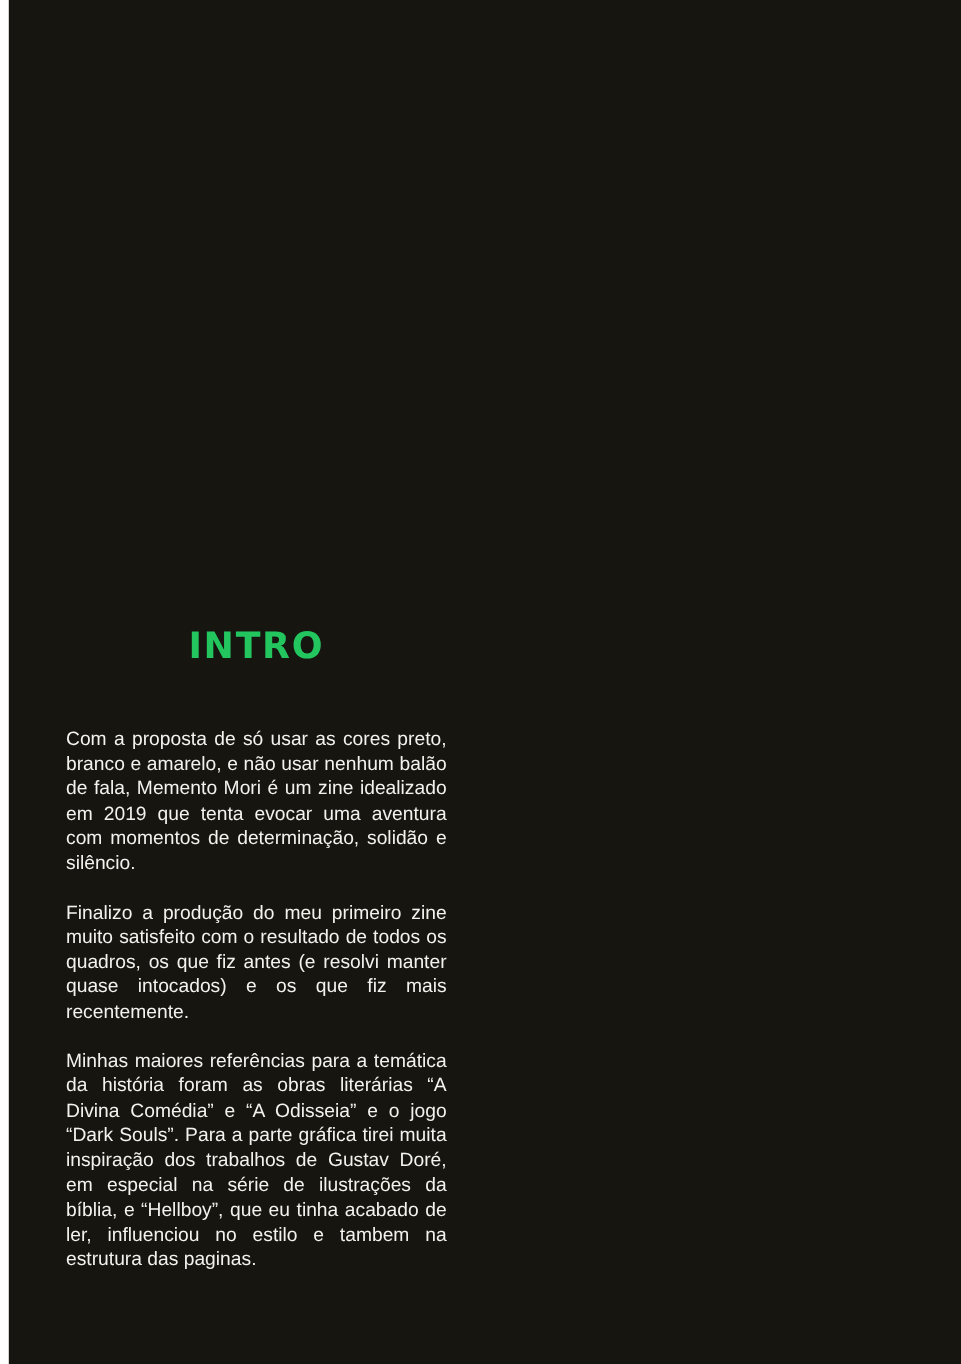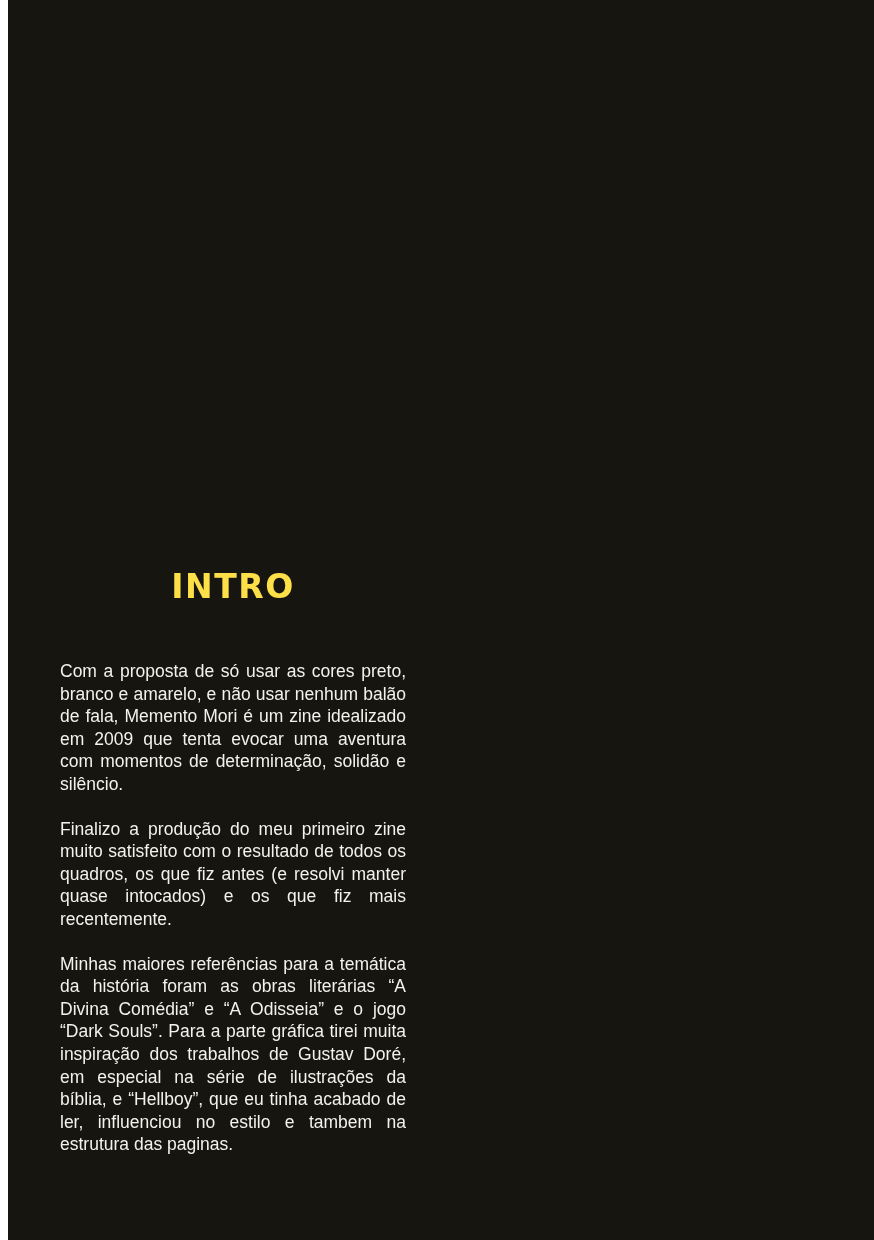--- a/index.html
+++ b/index.html
@@ -31,21 +31,21 @@
     top: 0;
     width: 346px;
     height: 1240px;
   }
   .title {
     position: absolute;
     top: 567px;
     left: 0;
     width: 346px;
     text-align: center;
-    color: #fde047;
+    color: #22c55e;
     font-family: "DejaVu Sans", sans-serif;
     font-weight: bold;
     font-size: 33px;
     letter-spacing: 1.5px;
   }
   .body-text {
     position: absolute;
     top: 660px;
     left: 0;
     width: 346px;
@@ -65,18 +65,18 @@
   
 </style>
 </head>
 <body>
 
 <div class="page">
   <div class="edge-left"></div>
   <div class="content">
     <div class="title">INTRO</div>
     <div class="body-text">
-      <p>Com a proposta de só usar as cores preto, branco e amarelo, e não usar nenhum balão de fala, Memento Mori é um zine idealizado em 2009 que tenta evocar uma aventura com momentos de determinação, solidão e silêncio.</p>
+      <p>Com a proposta de só usar as cores preto, branco e amarelo, e não usar nenhum balão de fala, Memento Mori é um zine idealizado em 2019 que tenta evocar uma aventura com momentos de determinação, solidão e silêncio.</p>
       <p>Finalizo a produção do meu primeiro zine muito satisfeito com o resultado de todos os quadros, os que fiz antes (e resolvi manter quase intocados) e os que fiz mais recentemente.</p>
       <p>Minhas maiores referências para a temática da história foram as obras literárias “A Divina Comédia” e “A Odisseia” e o jogo “Dark Souls”. Para a parte gráfica tirei muita inspiração dos trabalhos de Gustav Doré, em especial na série de ilustrações da bíblia, e “Hellboy”, que eu tinha acabado de ler, influenciou no estilo e tambem na estrutura das paginas.</p>
     </div>
   </div>
 </div>
 
 </body></html>

